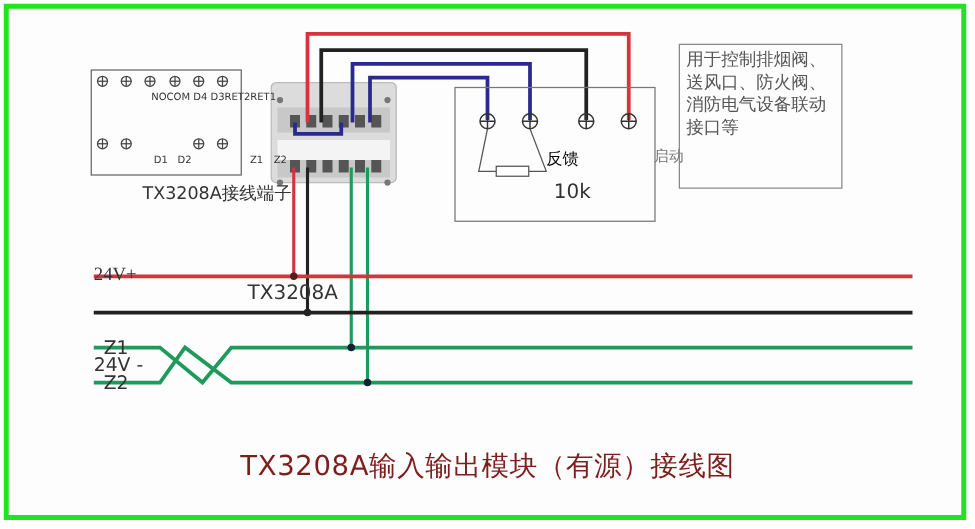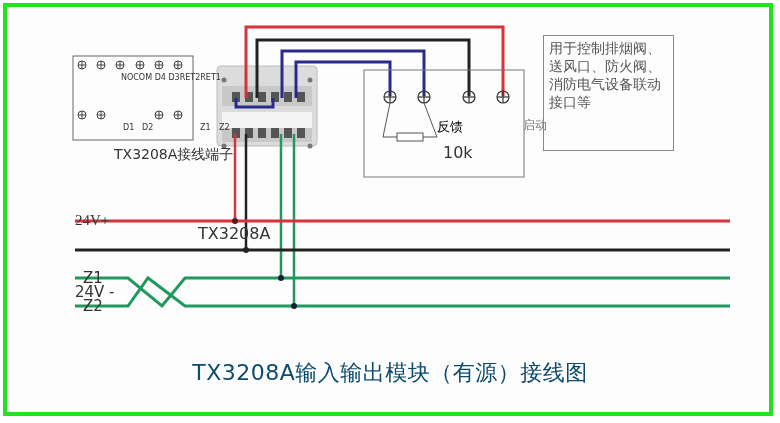--- a/index.html
+++ b/index.html
@@ -1,20 +1,20 @@
 <!DOCTYPE html>
 <html><head>
   <meta charset="utf-8">
   <style>
     html, body { margin:0; padding:0; background:#ffffff; }
     body { width:780px; height:423px; position:relative; overflow:hidden; font-family:"DejaVu Sans", sans-serif; }
     .frame { position:absolute; left:3px; top:3px; width:770px; height:413px; border:4px solid #22e222; box-sizing:border-box; background:#fdfdfd; }
     svg { position:absolute; left:0; top:0; }
     .lbl { position:absolute; color:#333; white-space:nowrap;padding-left:45px; }
-    .title { position:absolute; left:0; width:780px; top:358px; text-align:center; font-size:22px; color:#0c4a6e; letter-spacing:0.5px; }
+    .title { position:absolute; left:0; width:780px; top:358px; text-align:center; font-size:22px; color:#7f1d1d; letter-spacing:0.5px; }
     .note { position:absolute; left:543px; top:35px; width:131px; height:116px; border:1px solid #888; box-sizing:border-box; padding:3px 5px; font-size:14px; line-height:18px; color:#555; }
   </style>
 </head>
 <body>
 
 <div class="frame"></div>
 
 <svg width="780" height="423">
 
   <rect x="73" y="56" width="120" height="84" fill="none" stroke="#666" stroke-width="1"></rect>

